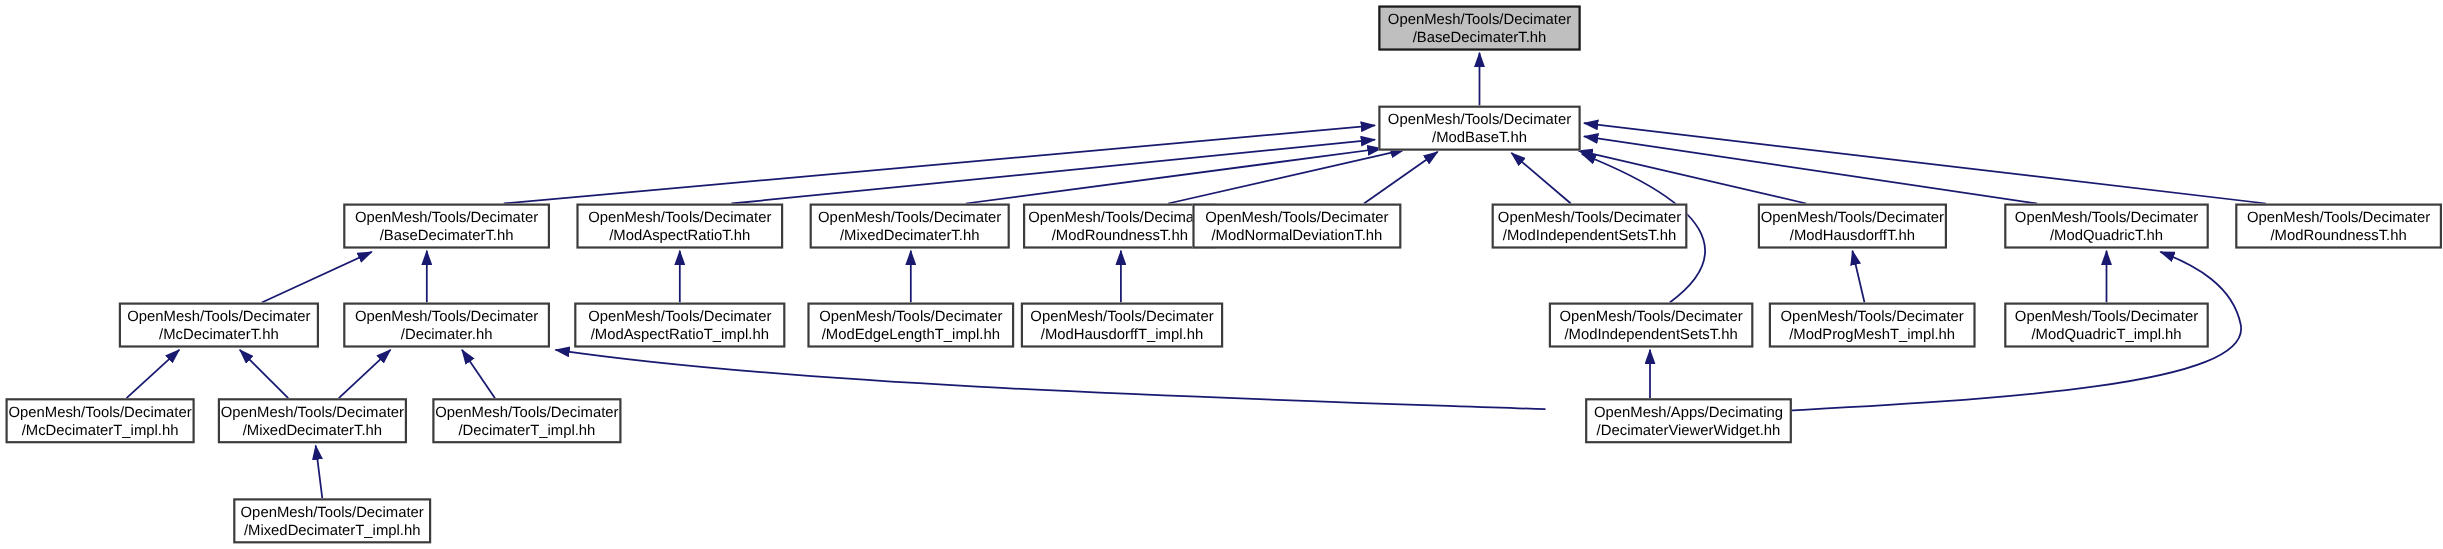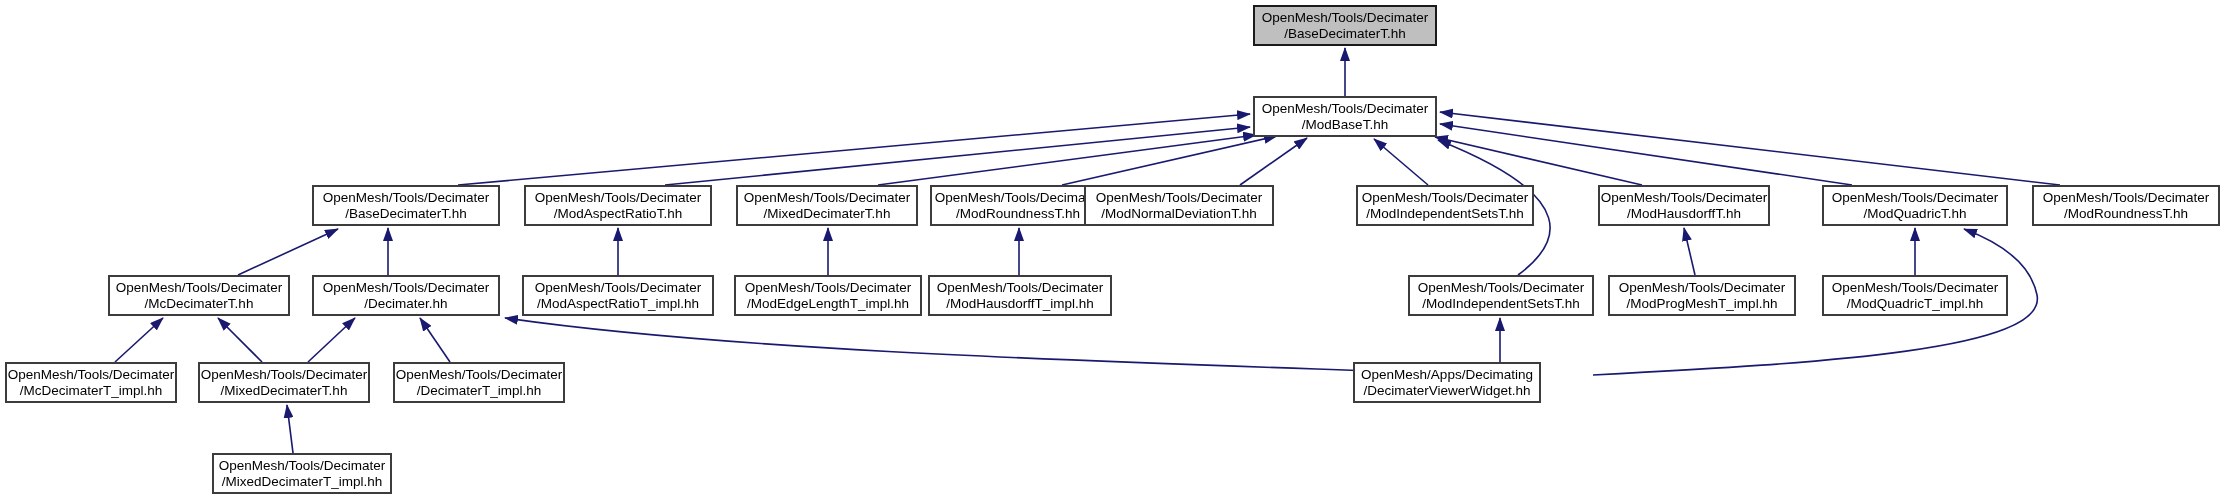--- a/index.html
+++ b/index.html
@@ -158,21 +158,21 @@
         <span>/McDecimaterT_impl.hh</span>
       </div>
       <div class="node" style="left: 198px; top: 362px; width: 172px; height: 41px;">
         <span>OpenMesh/Tools/Decimater</span>
         <span>/MixedDecimaterT.hh</span>
       </div>
       <div class="node" style="left: 393px; top: 362px; width: 172px; height: 41px;">
         <span>OpenMesh/Tools/Decimater</span>
         <span>/DecimaterT_impl.hh</span>
       </div>
-      <div class="node" style="left: 1353px; top: 362px; width: 188px; height: 41px;">
+      <div class="node" style="left: 1441px; top: 362px; width: 188px; height: 41px;">
         <span>OpenMesh/Apps/Decimating</span>
         <span>/DecimaterViewerWidget.hh</span>
       </div>
       <div class="node" style="left: 212px; top: 453px; width: 180px; height: 41px;">
         <span>OpenMesh/Tools/Decimater</span>
         <span>/MixedDecimaterT_impl.hh</span>
       </div>
     </div>
 </div>
 

